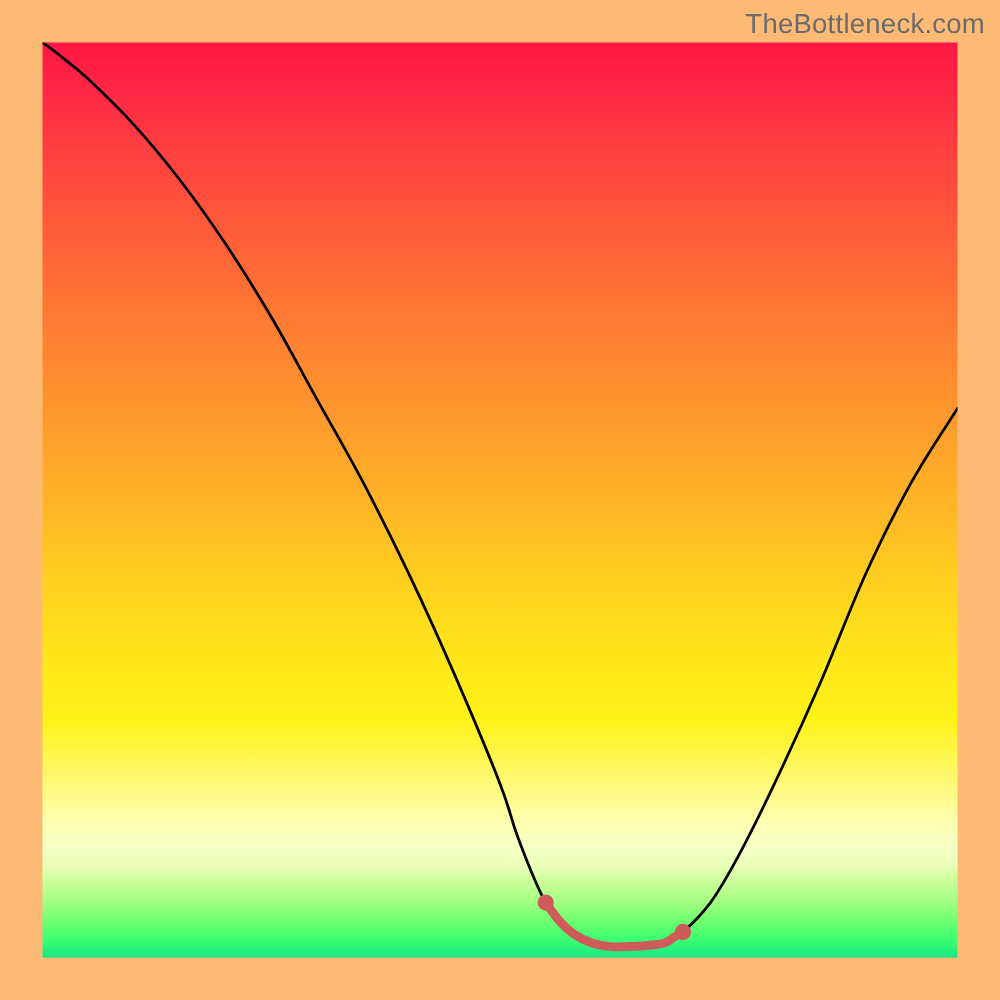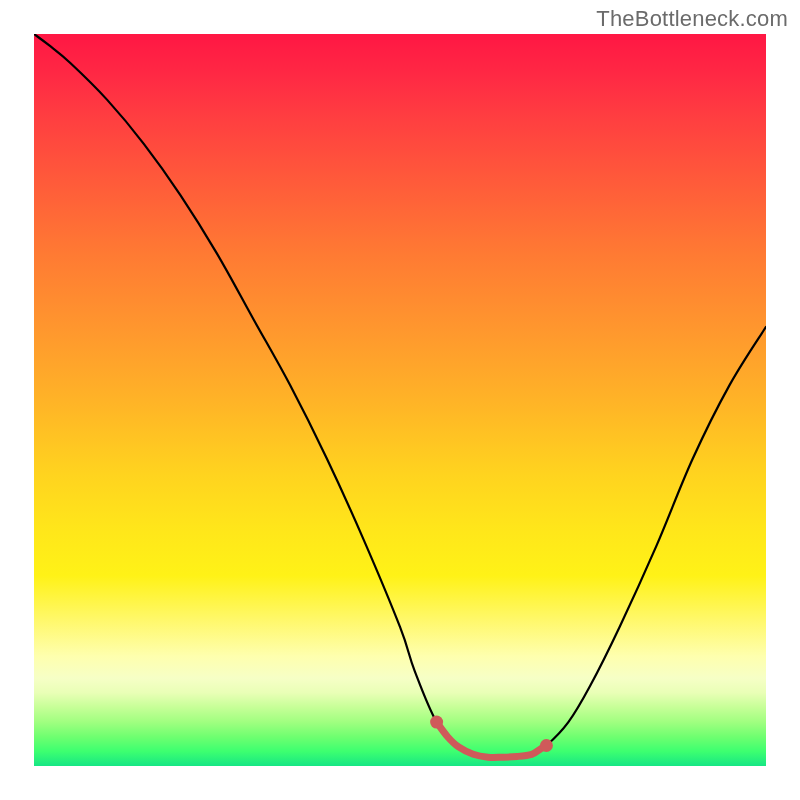--- a/index.html
+++ b/index.html
@@ -10,21 +10,21 @@
     background: #000;
     overflow: hidden;
     font-family: Arial, Helvetica, sans-serif;
   }
   .frame {
     position: absolute;
     top: 0;
     left: 0;
     width: 800px;
     height: 800px;
-    background: #ffffff;
+    background: #fdba74;
   }
   .plot-area {
     position: absolute;
     top: 34px;
     left: 34px;
     width: 732px;
     height: 732px;
     
     background: linear-gradient(to bottom,
       #ff1744 0%,

